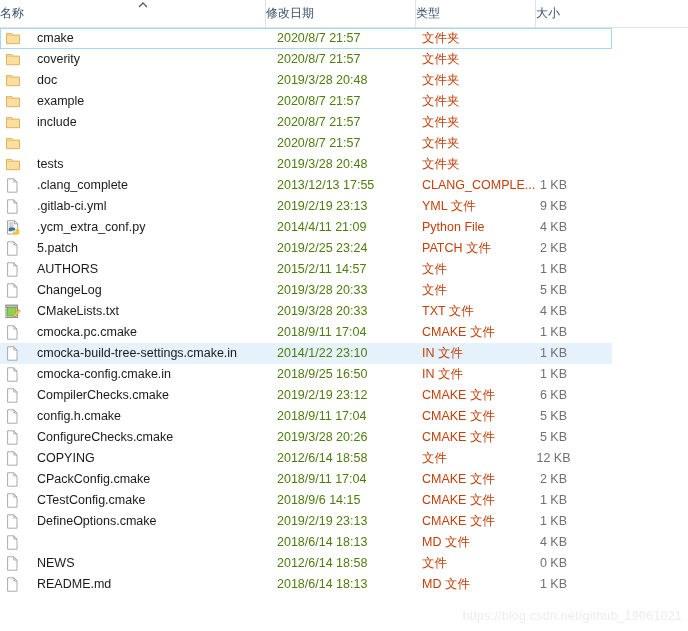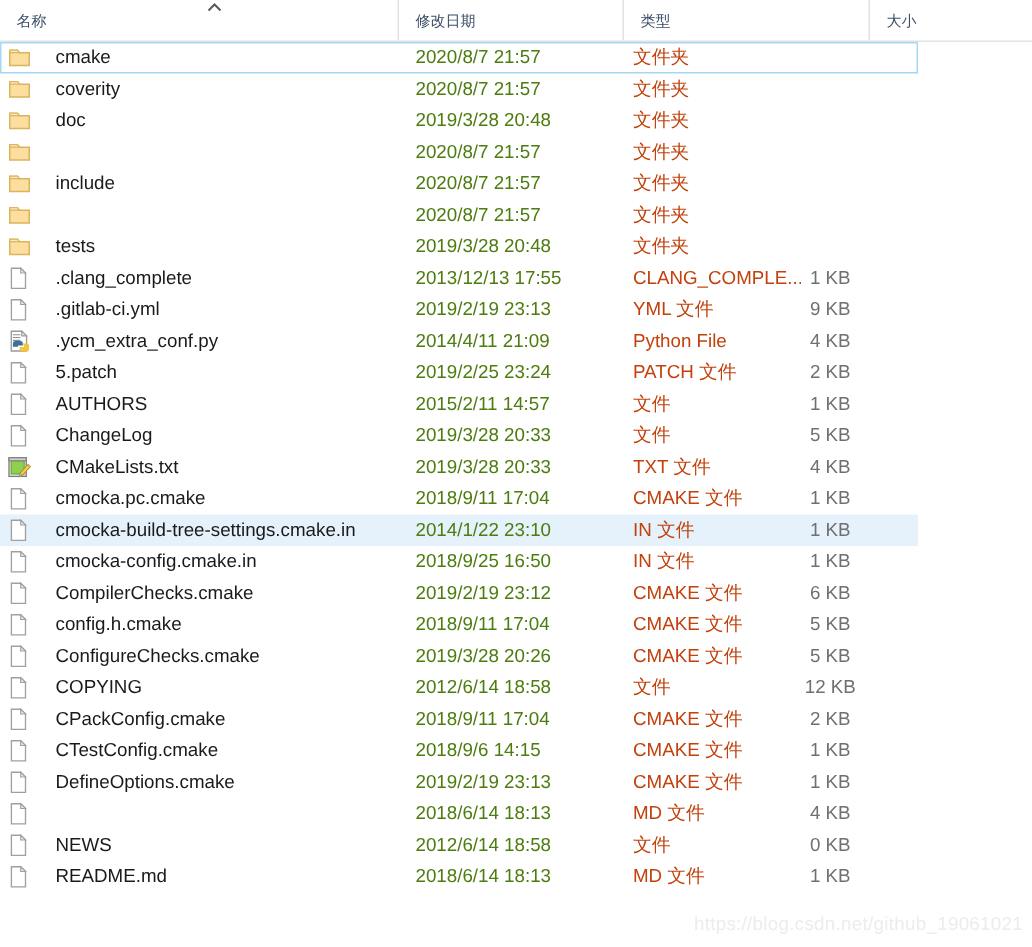--- a/index.html
+++ b/index.html
@@ -30,35 +30,34 @@
     background: #ffffff;
     border-bottom: 1px solid #e2e2e2;
     box-sizing: border-box;
   }
   .hdr-cell {
     position: absolute;
     top: 0;
     height: 27px;
     display: flex;
     align-items: center;
-    font-size: 10px;
+    font-size: 12px;
     color: #3b4f66;
     box-sizing: border-box;
-    padding-left: 11px;
     cursor: default;
     user-select: none;
     white-space: nowrap;
   }
   .hdr-cell.divided {
     border-left: 1px solid #e2e2e2;
   }
   #hdr-name  { left: 0px;   width: 265px; }
   #hdr-date  { left: 265px; width: 150px; }
   #hdr-type  { left: 415px; width: 120px; }
-  #hdr-size  { left: 535px; width: 80px; margin-left: 44px;  }
+  #hdr-size  { left: 535px; width: 80px;  }
 
   .sort-caret {
     position: absolute;
     left: 133px;
     top: 1px;
     width: 20px;
     height: 8px;
     pointer-events: none;
   }
   .sort-caret svg { display: block; }
@@ -207,20 +206,21 @@
         <span class="cell c-type">文件夹</span>
         <span class="cell c-size"></span>
       </div>
       <div class="row">
         <span class="ficon">
           <svg width="16" height="15" viewBox="0 0 16 15">
             <path d="M1.5 2.5 h5.2 l1.2 1.6 h6.6 v8.6 h-13 z" fill="#fcdf9e" stroke="#dcb35e" stroke-width="1"></path>
             <path d="M1.5 2.5 h5.2 l1.2 1.6 h-6.4 z" fill="#fdebc4" stroke="#dcb35e" stroke-width="0.8"></path>
           </svg>
         </span>
+        <span class="cell c-name">example</span>
         <span class="cell c-date">2020/8/7 21:57</span>
         <span class="cell c-type">文件夹</span>
         <span class="cell c-size"></span>
       </div>
       <div class="row">
         <span class="ficon">
           <svg width="16" height="15" viewBox="0 0 16 15">
             <path d="M1.5 2.5 h5.2 l1.2 1.6 h6.6 v8.6 h-13 z" fill="#fcdf9e" stroke="#dcb35e" stroke-width="1"></path>
             <path d="M1.5 2.5 h5.2 l1.2 1.6 h-6.4 z" fill="#fdebc4" stroke="#dcb35e" stroke-width="0.8"></path>
           </svg>

